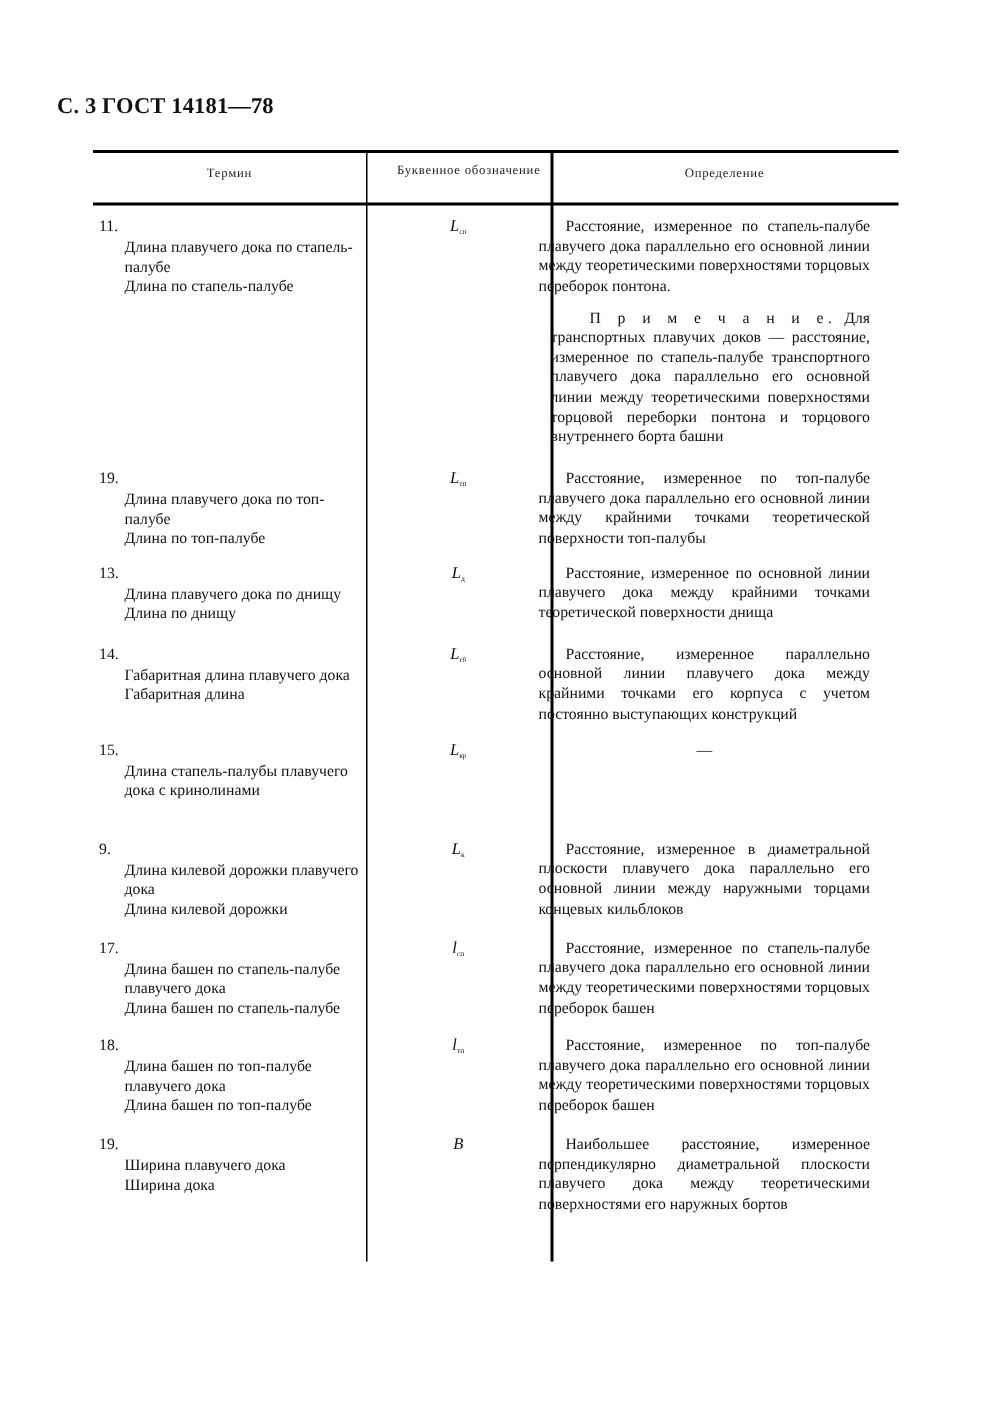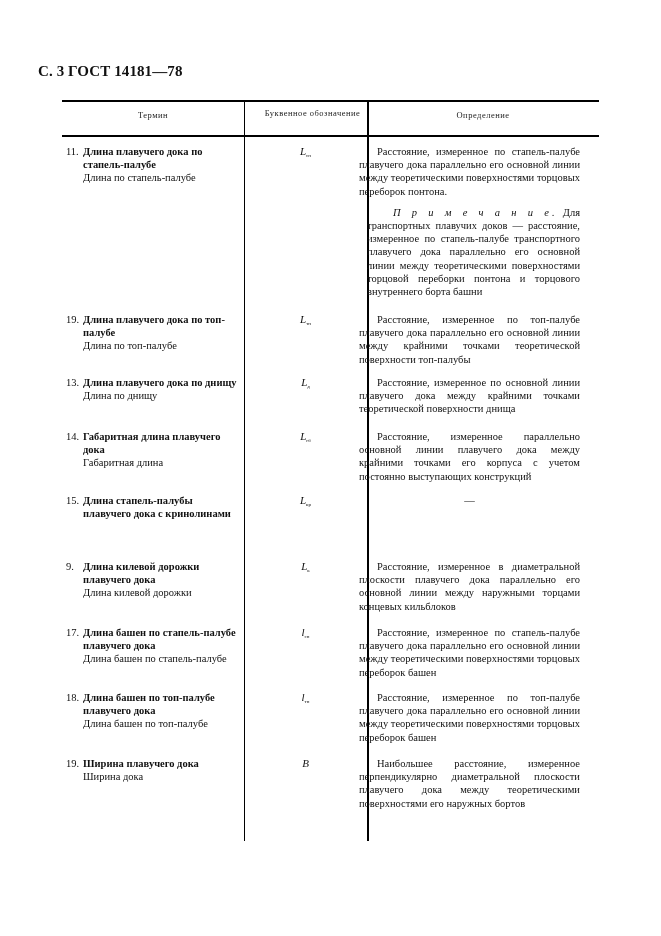--- a/index.html
+++ b/index.html
@@ -11,29 +11,29 @@
   .vline { position: absolute; top: 101px; height: 740px; width: 1px; background: #000; }
   .vline.v1 { left: 244px; }
   .vline.v2 { left: 367px; width: 1.5px; }
   .th { position: absolute; top: 108px; font-size: 8.5px; text-align: center; color: #222; line-height: 11px; letter-spacing: 0.5px; }
   .th.c1 { left: 62px; width: 182px; top: 110px; }
   .th.c2 { left: 244px; width: 137px; }
   .th.c3 { left: 367px; width: 232px; top: 110px; }
   .row { position: absolute; left: 0; width: 661px; }
   .term { position: absolute; left: 66px; width: 176px; font-size: 10.5px; line-height: 13px; }
   .term .num { position: absolute; left: 0; }
-  .term .bold { font-weight: bold; padding-left: 17px; text-indent: 0; display: block; }
+  .term .bold { font-weight: normal; padding-left: 17px; text-indent: 0; display: block; margin-top: 14px; }
   .term .plain { display: block; padding-left: 17px; }
   .sym { position: absolute; left: 244px; width: 123px; text-align: center; font-size: 11px; font-style: italic; line-height: 13px; }
   .sym sub { font-size: 5px; font-style: normal; vertical-align: -2px; }
   .def { position: absolute; left: 359px; width: 221px; font-size: 10.5px; line-height: 13.2px; text-align: justify; }
   .def p { margin: 0; text-indent: 18px; }
   .def .note { margin-top: 8px; padding-left: 8px; text-indent: 26px; }
   .def .dash { text-align: center; text-indent: 0; }
-  .spaced { letter-spacing: 3px; font-style: italic; }
+  .spaced { letter-spacing: 3px; }
 </style>
 </head>
 <body>
 
 <div class="page-title">С. 3 ГОСТ 14181—78</div>
 
 <div class="rule-top"></div>
 <div class="rule-head"></div>
 <div class="vline v1"></div>
 <div class="vline v2"></div>

